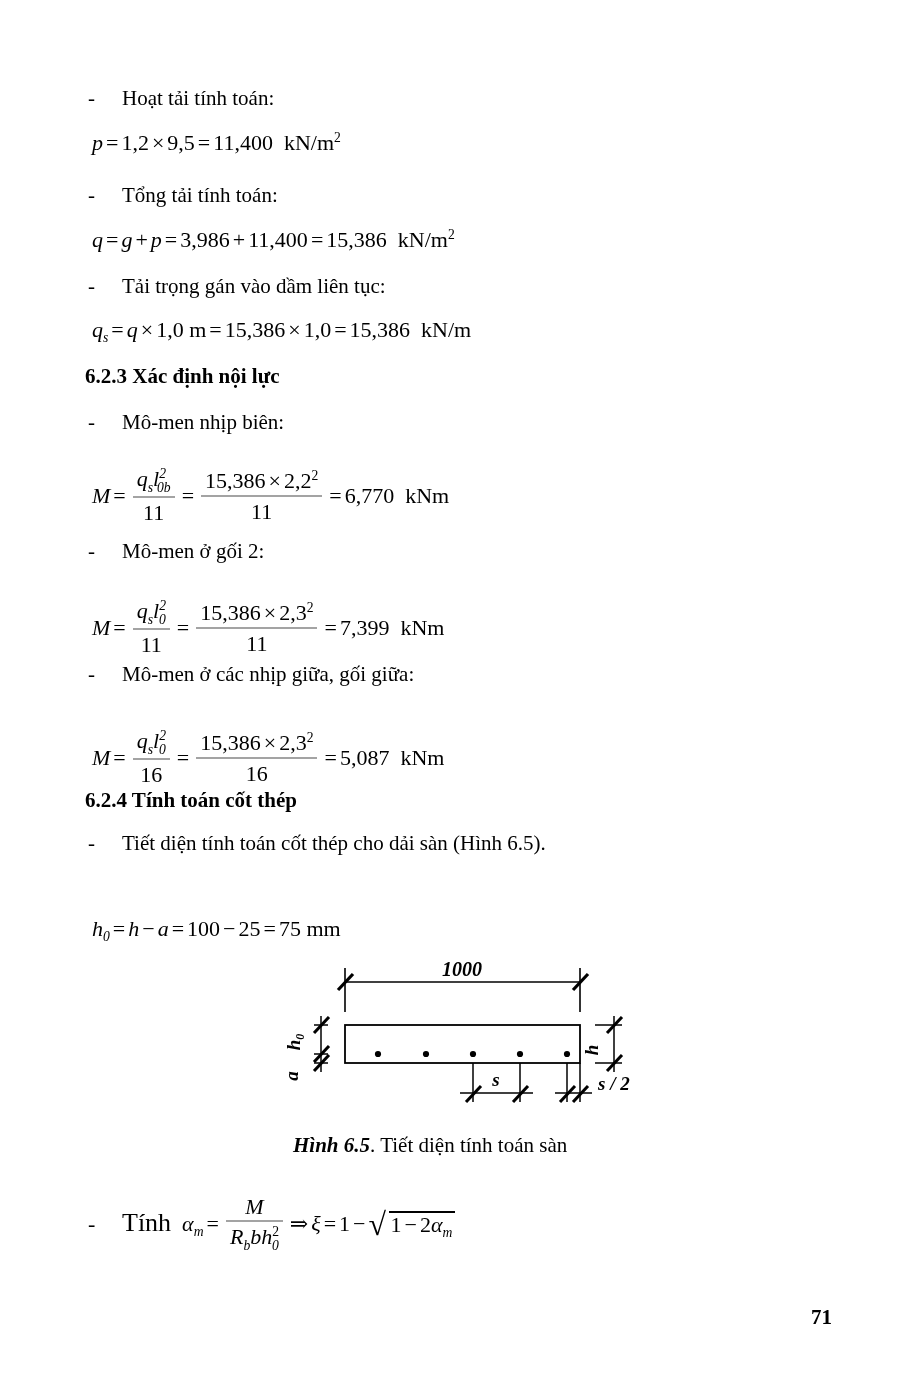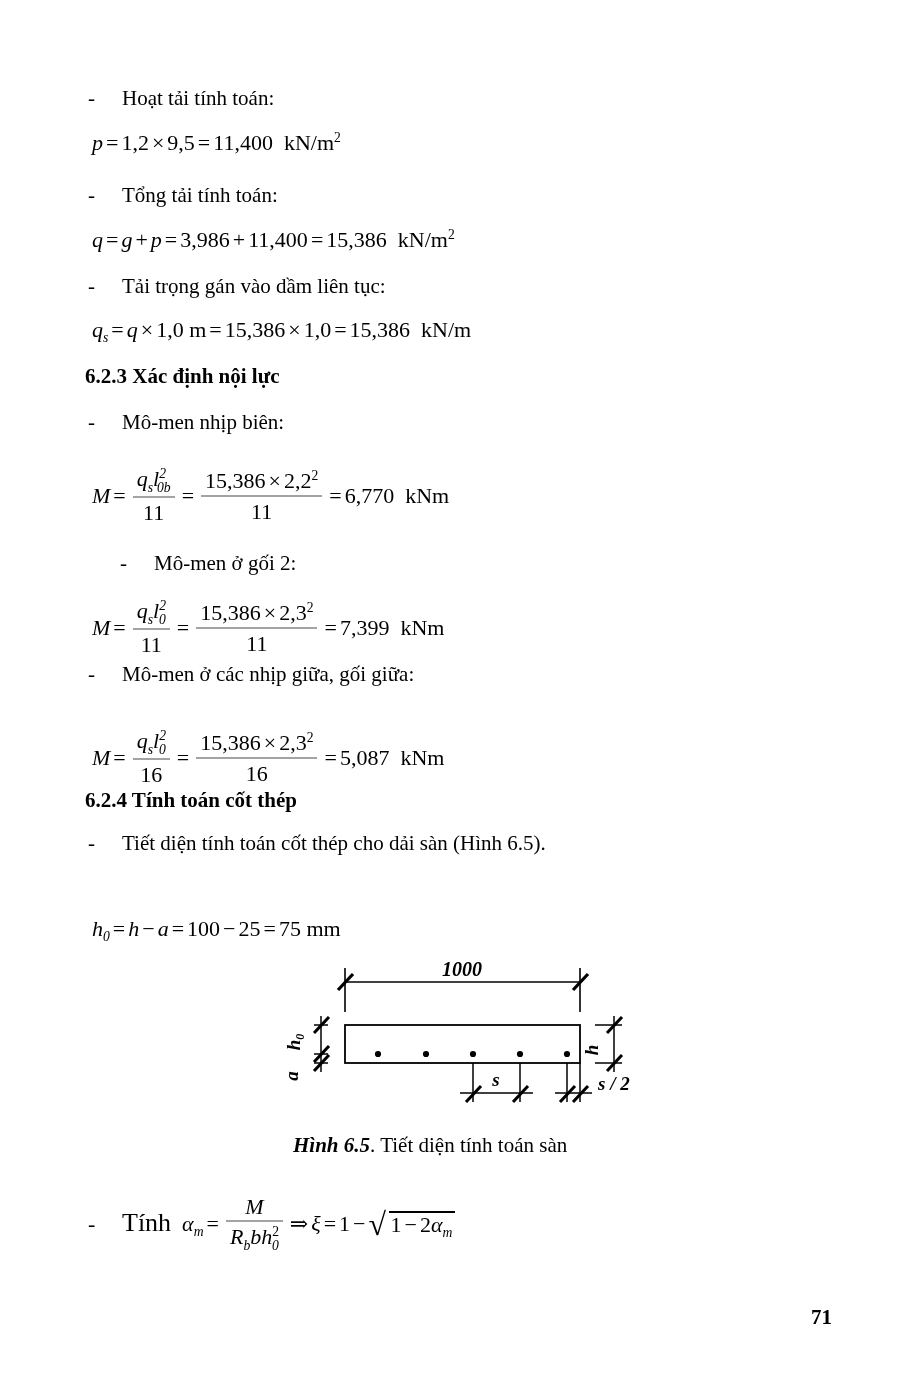--- a/index.html
+++ b/index.html
@@ -172,21 +172,21 @@
   <div class="math" style="left:92px; top:468px;">
     <span class="it">M</span><span class="op">=</span><span class="frac">
       <span class="num"><span class="it">q</span><sub class="sb">s</sub><span class="it">l</span><sup class="sp">2</sup><sub class="sb" style="margin-left:-9px;">0b</sub></span>
       <span class="den">11</span>
     </span><span class="op">=</span><span class="frac">
       <span class="num"><span class="up">15,386</span><span class="op">×</span><span class="up">2,2</span><sup class="spn">2</sup></span>
       <span class="den">11</span>
     </span><span class="op">=</span><span class="up">6,770</span>&nbsp;&nbsp;<span class="up">kNm</span>
   </div>
 
-  <div class="bullet-line" style="left:88px; top:553px;margin-left:32px;">
+  <div class="bullet-line" style="left:88px; top:541px;">
     <span class="dash">-</span><span>Mô-men ở gối 2:</span>
   </div>
 
   <div class="math" style="left:92px; top:600px;">
     <span class="it">M</span><span class="op">=</span><span class="frac">
       <span class="num"><span class="it">q</span><sub class="sb">s</sub><span class="it">l</span><sup class="sp">2</sup><sub class="sb" style="margin-left:-7px;">0</sub></span>
       <span class="den">11</span>
     </span><span class="op">=</span><span class="frac">
       <span class="num"><span class="up">15,386</span><span class="op">×</span><span class="up">2,3</span><sup class="spn">2</sup></span>
       <span class="den">11</span>

